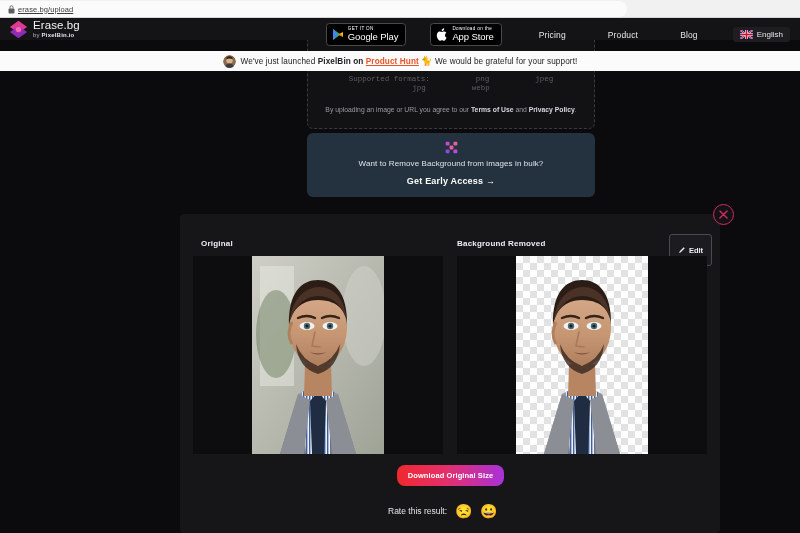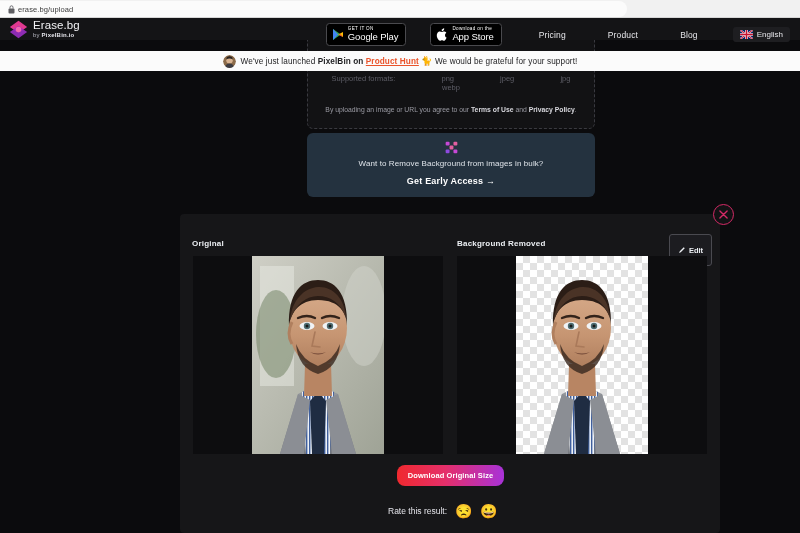--- a/index.html
+++ b/index.html
@@ -19,21 +19,21 @@
     display: flex; align-items: center;
   }
   #url-pill {
     position: absolute; left: 0; top: 1px;
     width: 627px; height: 16px;
     background: #fbfbfb;
     border-radius: 0 8px 8px 0;
     display: flex; align-items: center; padding-left: 18px;
   }
   #lock-icon { position: absolute; left: 8px; top: 4px; width: 7px; height: 9px; }
-  #url-text { font-size: 7.5px; color: #3c3c3c; letter-spacing: .1px; }
+  #url-text { font-size: 7.5px; color: #3c3c3c; letter-spacing: .1px; text-decoration: underline; }
   #chrome-right-1 { position: absolute; left: 630px; top: 0; width: 140px; height: 17px; background:#f1f1f1; }
   #chrome-right-2 { position: absolute; left: 772px; top: 0; width: 28px; height: 17px; background:#f1f1f1; }
 
   
   #page {
     position: absolute; top: 18px; left: 0;
     width: 800px; height: 515px;
     background: #0b0b0d;
     overflow: hidden;
   }
@@ -93,21 +93,21 @@
   #upload-zone {
     position: absolute; left: 307px; top: -9px;
     width: 288px; height: 120px;
     border: 1px dashed #3a3a40;
     border-radius: 6px;
     background: #121214;
     text-align: center;
   }
   #drop-hint { font-size: 8px; color: #5d5d66; margin-top: 21px; }
   #formats-line { font-size: 7.5px; color: #5d5d66; margin-top: 34px; }
-  #formats-line span { margin: 0 22px; }
+  #formats-line span { margin: 0 22px; font-family: Liberation Mono, monospace; }
   #terms-line { font-size: 6.8px; color: #9a9aa3; margin-top: 14px; }
   #terms-line b { color: #d7d7dd; font-weight: 700; }
 
   
   .bulk-card {
     position: absolute;
     background: #24323f;
     border-radius: 6px;
     text-align: center;
   }
@@ -125,21 +125,21 @@
   }
   #close-button {
     position: absolute; left: 713px; top: 186px;
     width: 21px; height: 21px; border-radius: 50%;
     border: 1px solid #d42a66; background: #121214;
     display: flex; align-items: center; justify-content: center;
   }
   .panel-label {
     position: absolute; font-size: 8px; color: #eceff3; font-weight: 700; letter-spacing: .2px;
   }
-  #label-original { left: 192px; top: 221px; }
+  #label-original { left: 201px; top: 221px; }
   #label-removed  { left: 457px; top: 221px; }
   #edit-button {
     position: absolute; left: 669px; top: 216px;
     width: 43px; height: 32px;
     border: 1px solid #4a4a50; border-radius: 3px;
     background: #1c1c20;
     display: flex; align-items: center; justify-content: center; gap: 3px;
   }
   #edit-label { font-size: 7.5px; color: #eceff3; font-weight: 700; }
 

